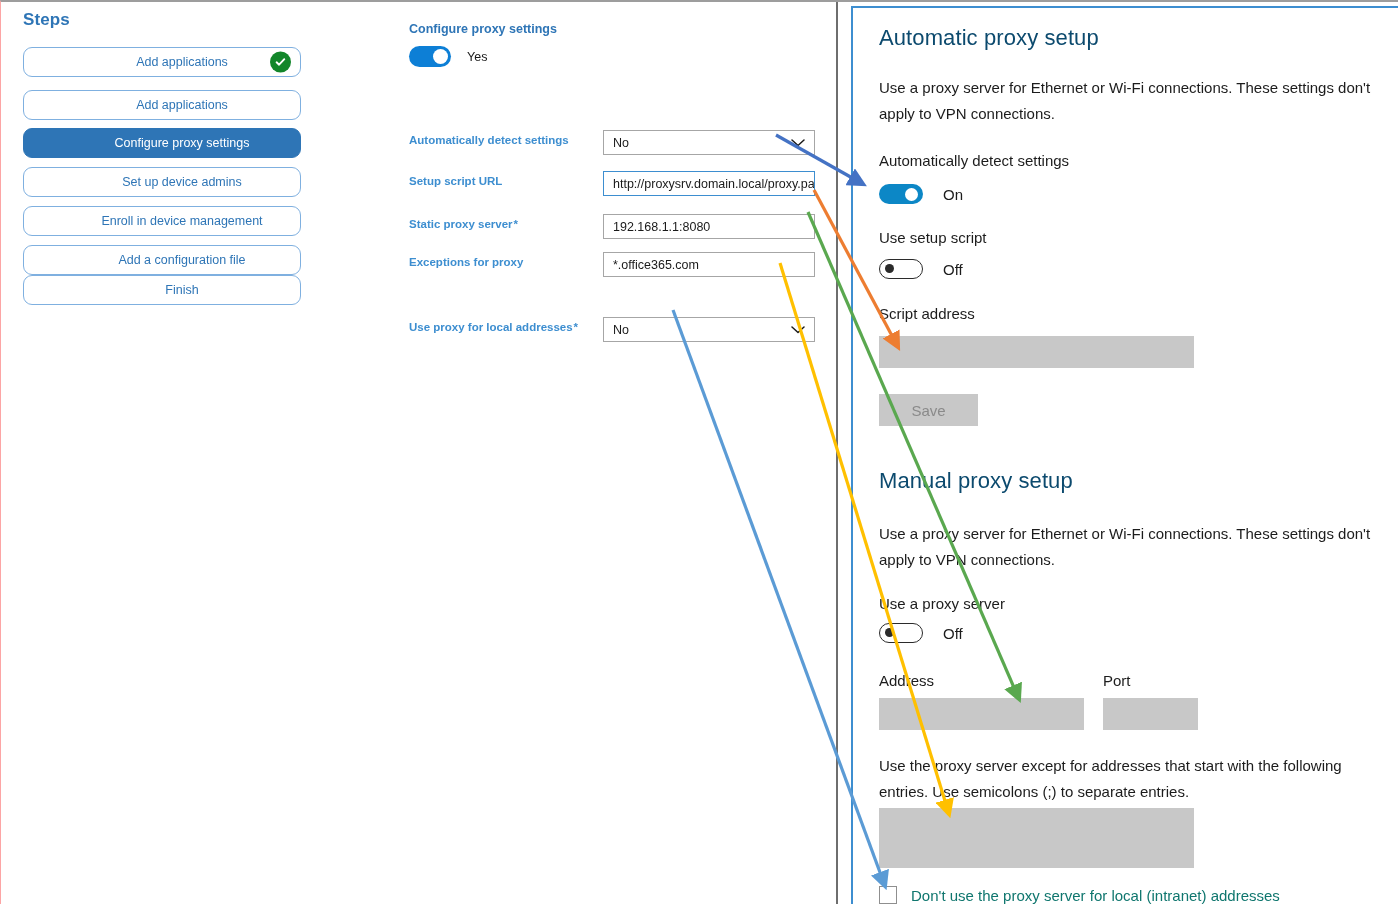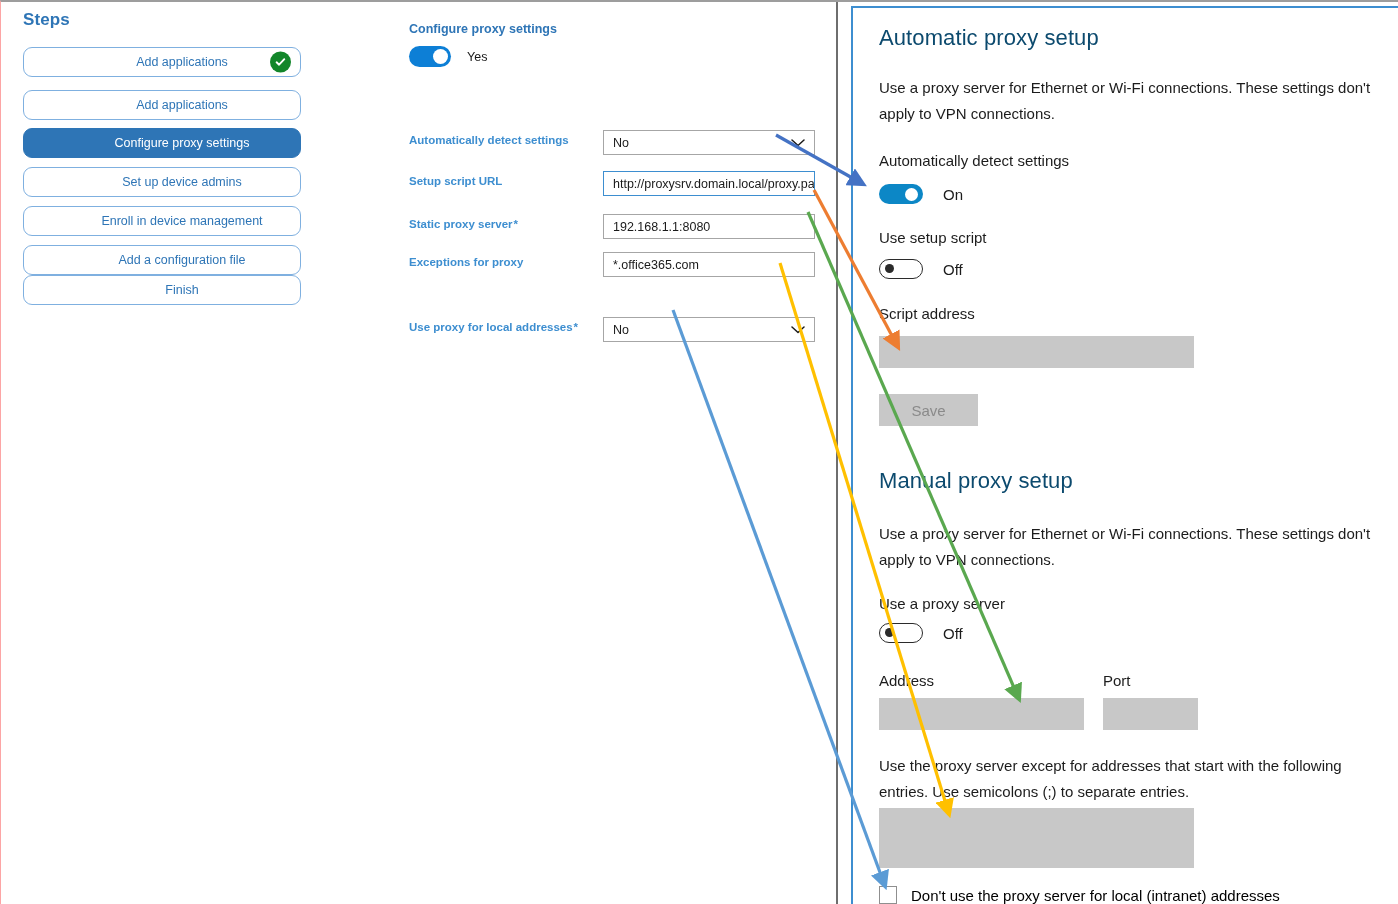--- a/index.html
+++ b/index.html
@@ -254,21 +254,21 @@
   }
   .s-check-box {
     width: 18px; height: 18px;
     border: 1.6px solid #8f8f8f;
     background: #ffffff;
     box-sizing: border-box;
   }
   .s-check-lbl {
     margin-left: 14px;
     font-size: 15px;
-    color: #000000;
+    color: #0f766e;
     white-space: nowrap;
   }
 
   
   #arrows {
     position: absolute;
     left: 0; top: 0;
     width: 1398px; height: 904px;
     pointer-events: none;
   }

